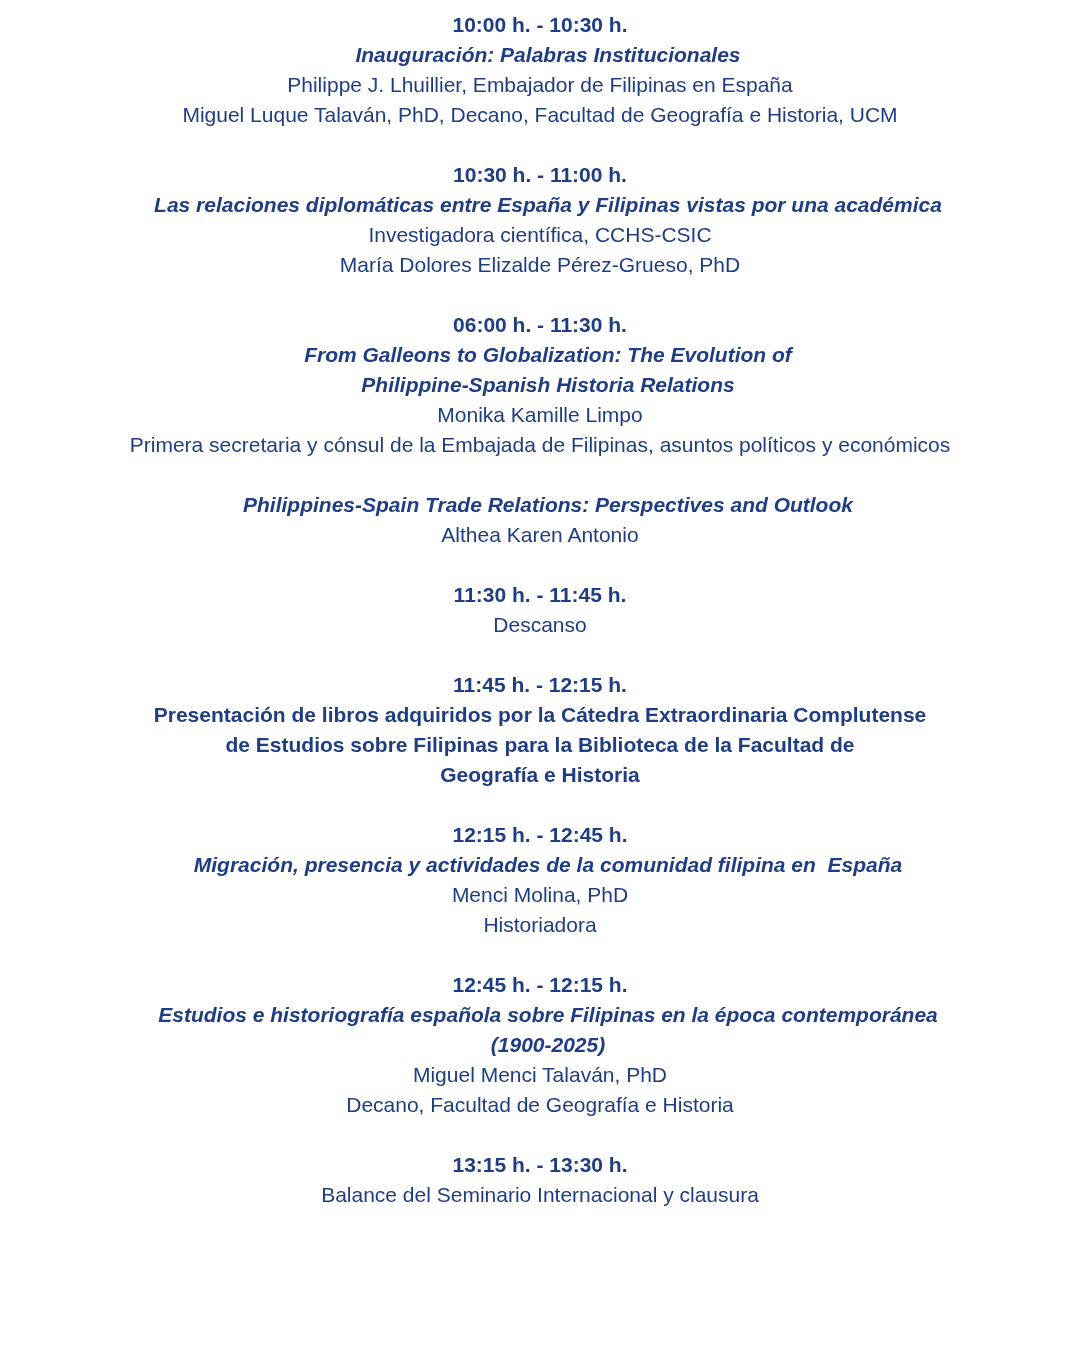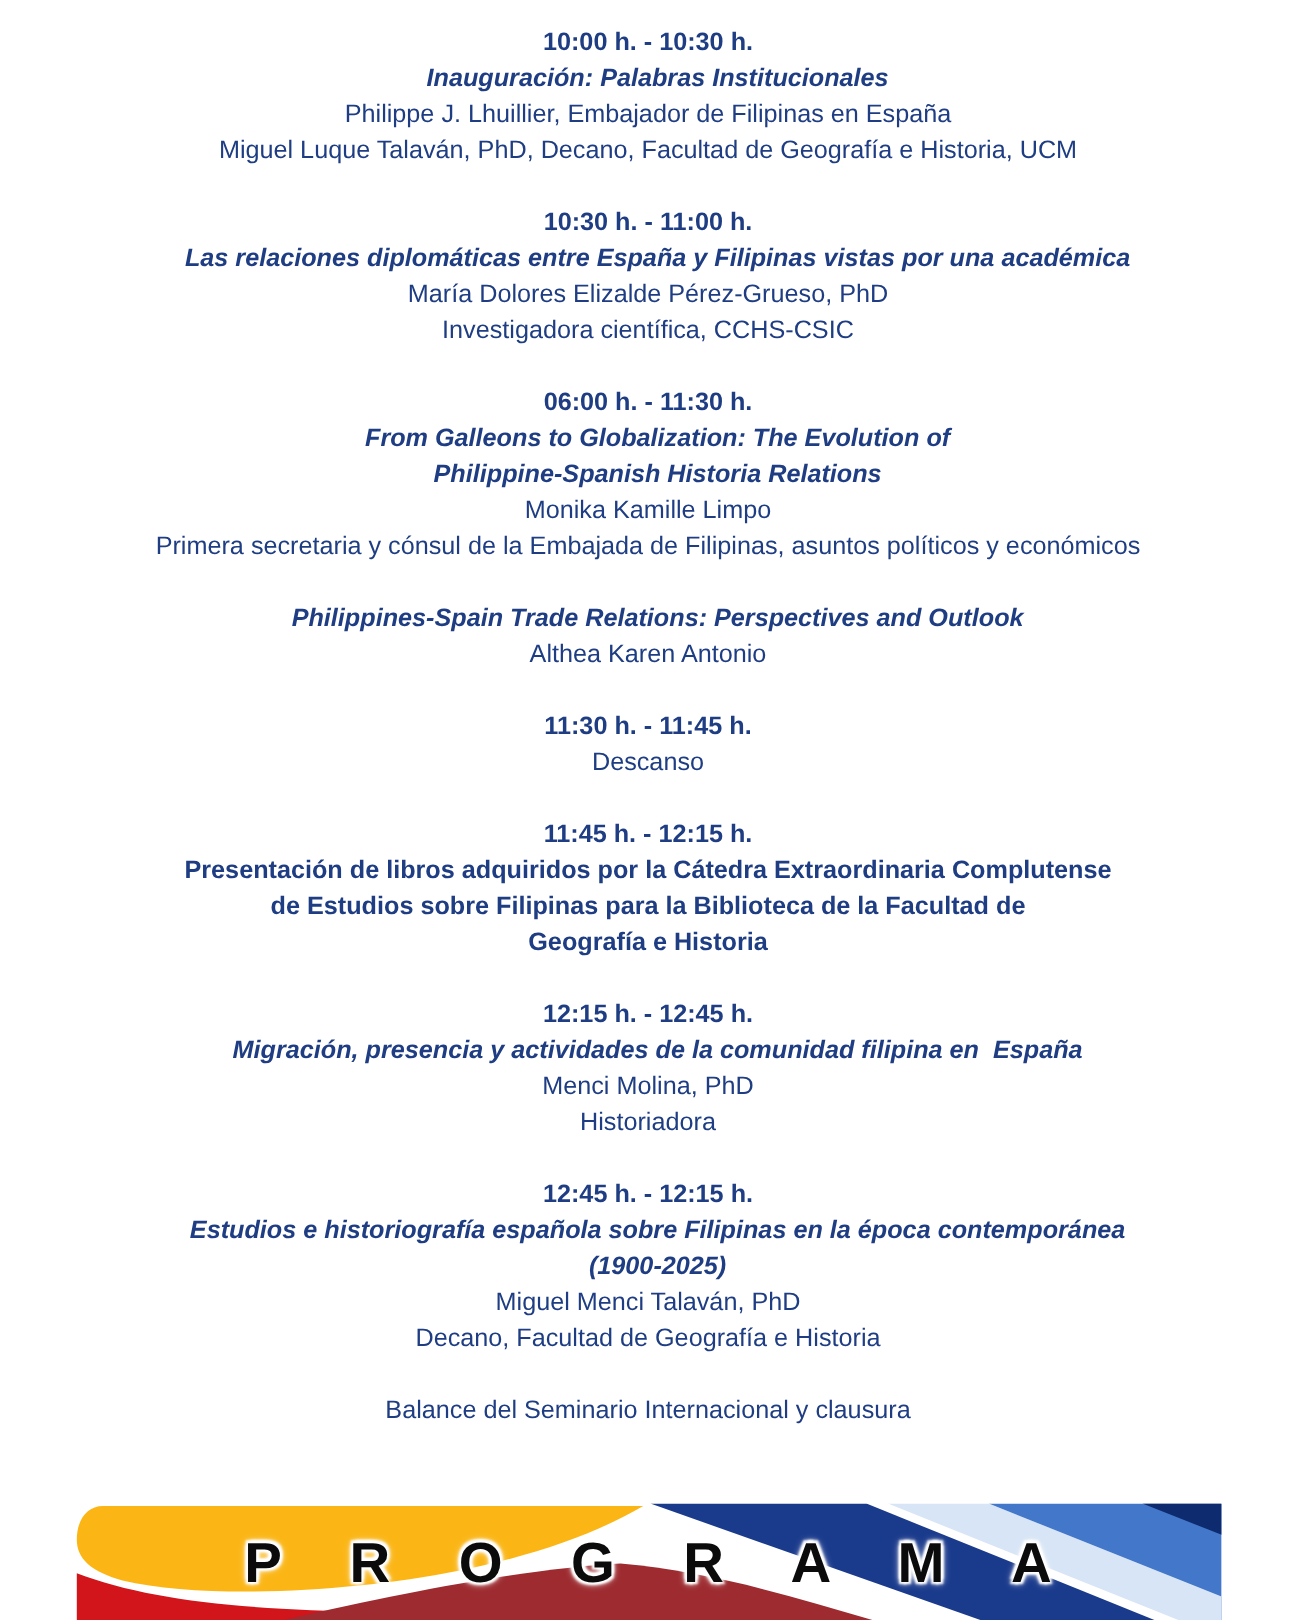--- a/index.html
+++ b/index.html
@@ -5,21 +5,21 @@
   html, body { margin: 0; padding: 0; }
   body {
     width: 1080px; height: 1350px;
     background: #ffffff;
     overflow: hidden;
     font-family: "Liberation Sans", "DejaVu Sans", sans-serif;
   }
   .poster { width: 1080px; height: 1350px; position: relative; }
 
   
-  .schedule { padding-top: 21px; }
+  .schedule { padding-top: 10px; }
   .block {
     text-align: center;
     color: #1e3d83;
     margin-bottom: 30px;
   }
   .block:last-child { margin-bottom: 0; }
   .line {
     line-height: 30px;
     font-size: 21px;
     white-space: pre-wrap;
@@ -65,22 +65,22 @@
     <section class="block">
       <div class="line t-time">10:00 h. - 10:30 h.</div>
       <div class="line t-title italic">Inauguración: Palabras Institucionales</div>
       <div class="line t-name">Philippe J. Lhuillier, Embajador de Filipinas en España</div>
       <div class="line t-name">Miguel Luque Talaván, PhD, Decano, Facultad de Geografía e Historia, UCM</div>
     </section>
 
     <section class="block">
       <div class="line t-time">10:30 h. - 11:00 h.</div>
       <div class="line t-title italic">Las relaciones diplomáticas entre España y Filipinas vistas por una académica</div>
+      <div class="line t-role">Investigadora científica, CCHS-CSIC</div>
       <div class="line t-name">María Dolores Elizalde Pérez-Grueso, PhD</div>
-      <div class="line t-role">Investigadora científica, CCHS-CSIC</div>
     </section>
 
     <section class="block">
       <div class="line t-time">06:00 h. - 11:30 h.</div>
       <div class="line t-title italic">From Galleons to Globalization: The Evolution of</div>
       <div class="line t-title italic">Philippine-Spanish Historia Relations</div>
       <div class="line t-name">Monika Kamille Limpo</div>
       <div class="line t-role">Primera secretaria y cónsul de la Embajada de Filipinas, asuntos políticos y económicos</div>
     </section>
 
@@ -110,37 +110,19 @@
 
     <section class="block">
       <div class="line t-time">12:45 h. - 12:15 h.</div>
       <div class="line t-title italic">Estudios e historiografía española sobre Filipinas en la época contemporánea</div>
       <div class="line t-title italic">(1900-2025)</div>
       <div class="line t-name">Miguel Menci Talaván, PhD</div>
       <div class="line t-role">Decano, Facultad de Geografía e Historia</div>
     </section>
 
     <section class="block">
+      <div class="line t-time">13:15 h. - 13:30 h.</div>
       <div class="line t-name">Balance del Seminario Internacional y clausura</div>
     </section>
 
   </main>
 
-  <footer class="banner">
-    <svg viewBox="0 0 956 97" preserveAspectRatio="none">
-
-      <path d="M2,58 C60,80 140,89 250,90 C330,91 390,94 440,97 L2,97 Z" fill="#d2151b"></path>
-
-      <path d="M24,2 L474,2 C440,22 390,42 320,56 C230,74 110,80 40,64 C14,57 2,46 2,30 C2,14 10,2 24,2 Z" fill="#fbb615"></path>
-
-      <path d="M175,97 C290,70 385,54 455,50 C525,56 595,76 665,97 Z" fill="#9d2b30"></path>
-
-      <polygon points="480,0 660,0 900,97 755,97" fill="#1a3a8c"></polygon>
-
-      <polygon points="678,0 762,0 1005,97 920,97" fill="#d7e5f6"></polygon>
-
-      <polygon points="762,0 956,0 956,97 1005,97" fill="#4377c9"></polygon>
-
-      <polygon points="890,0 956,0 956,26" fill="#0d2b6e"></polygon>
-    </svg>
-    <div class="banner-title">P R O G R A M A</div>
-  </footer>
 </div>
 
 </body></html>

